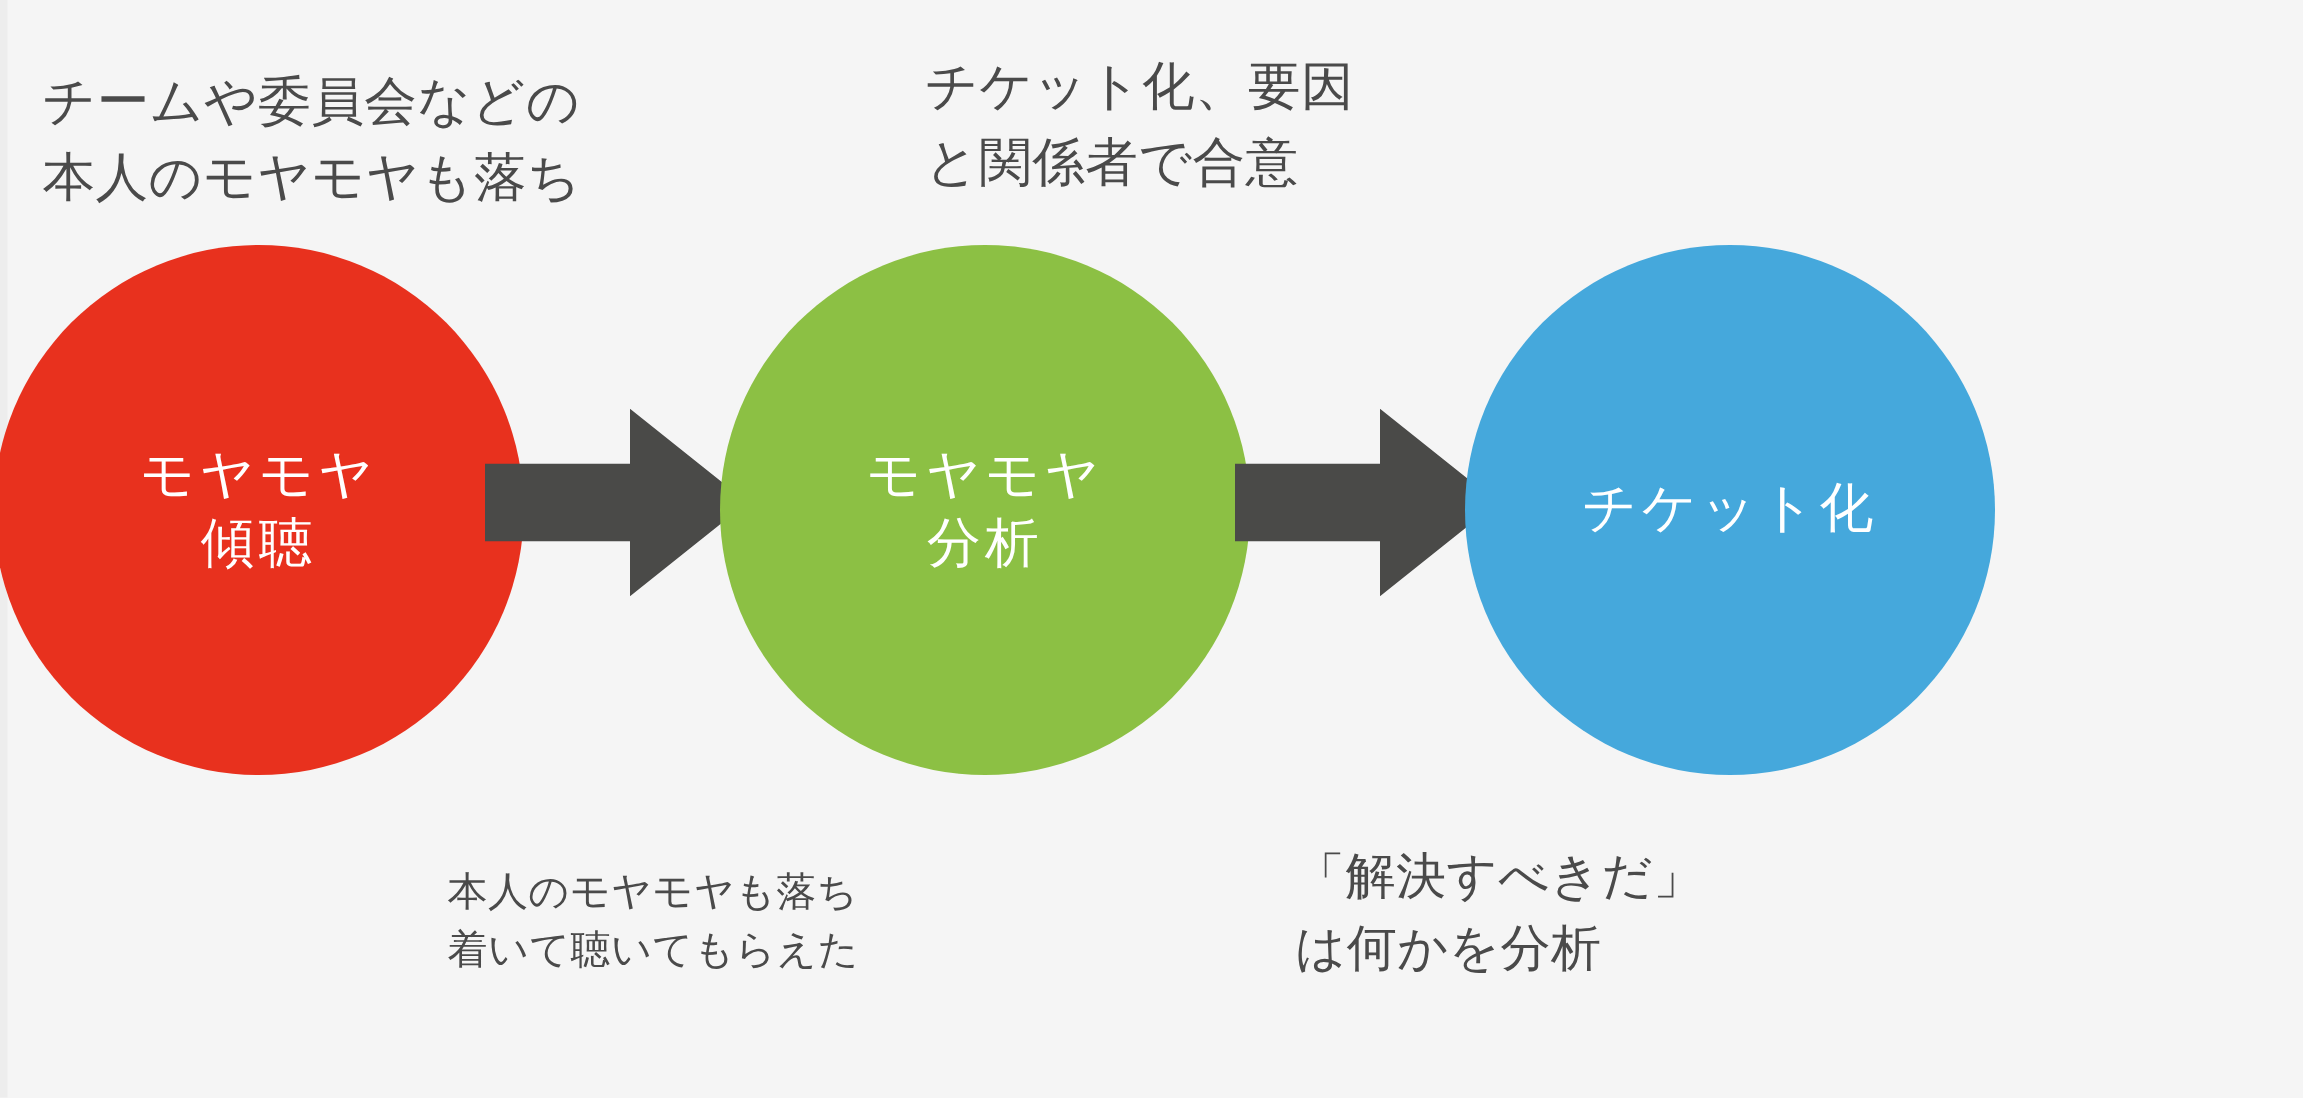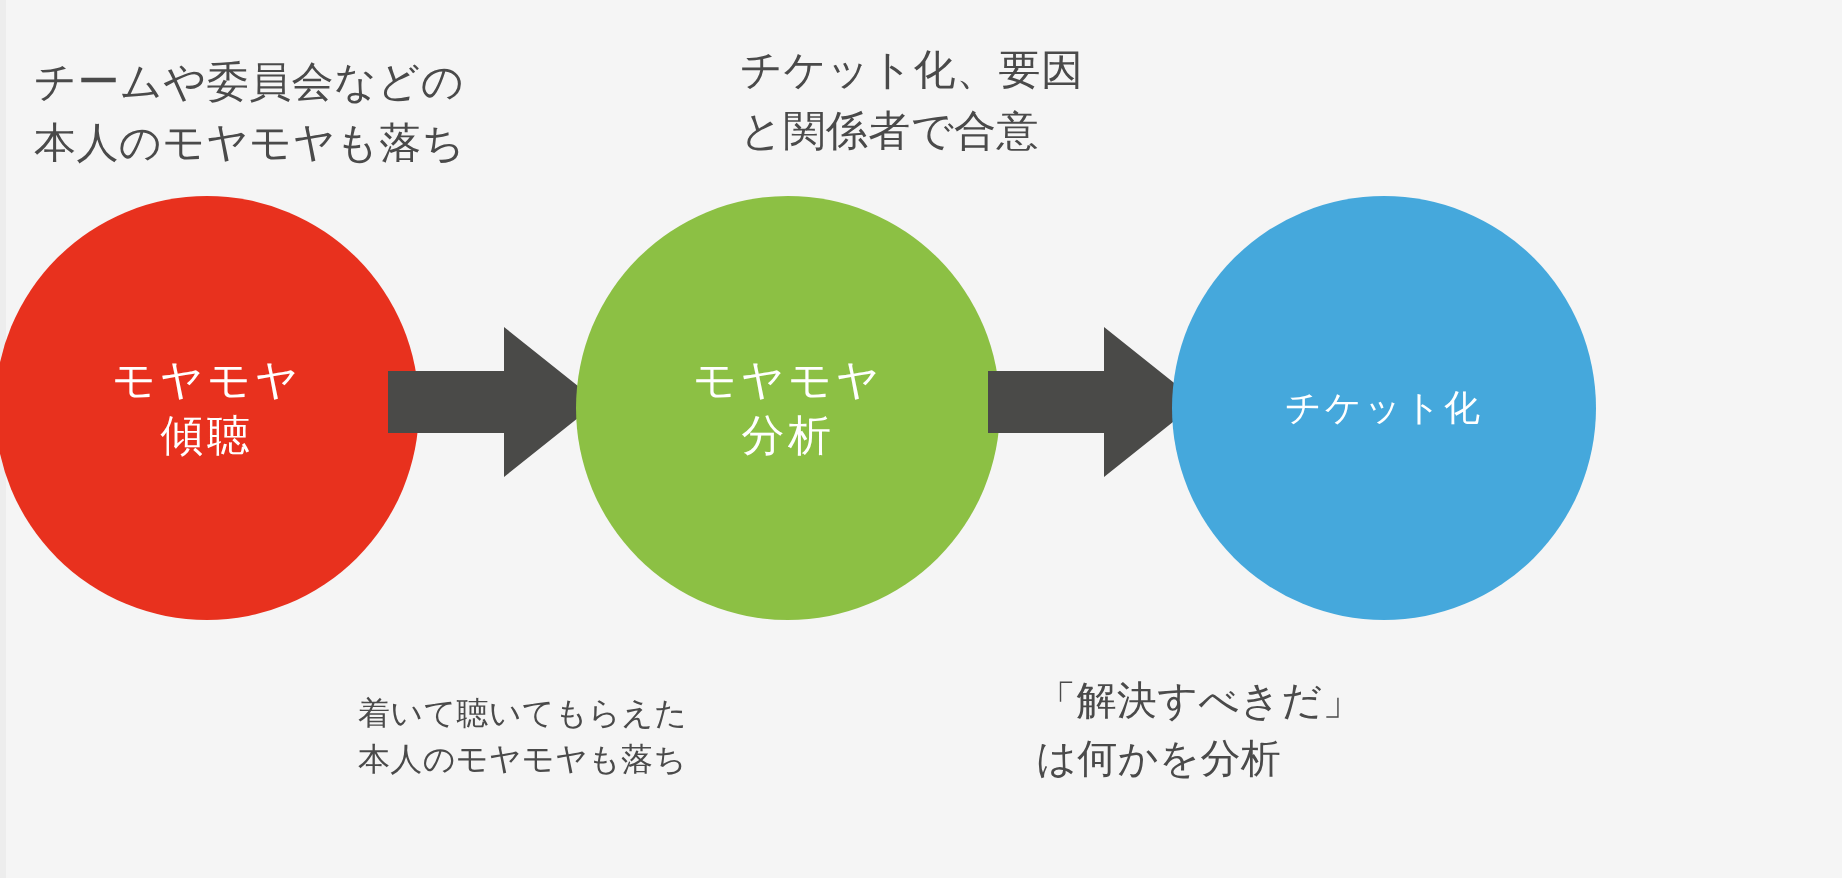--- a/index.html
+++ b/index.html
@@ -63,21 +63,21 @@
     height: 424px;
     background: #8cc044;
     font-size: 43px;
   }
   #circle-ticket {
     left: 1172px;
     top: 196px;
     width: 424px;
     height: 424px;
     background: #45a8dc;
-    font-size: 36px;
+    font-size: 43px;
   }
 
   
   .arrow {
     position: absolute;
     width: 210px;
     height: 150px;
   }
   #arrow-1 { left: 388px; top: 327px; }
   #arrow-2 { left: 988px; top: 327px; }
@@ -154,22 +154,22 @@
     <span class="tline">チームや委員会などの</span>
     <span class="tline">本人のモヤモヤも落ち</span>
   </div>
 
   <div class="caption" id="caption-top-center">
     <span class="tline">チケット化、要因</span>
     <span class="tline">と関係者で合意</span>
   </div>
 
   <div class="caption" id="caption-bottom-left">
+    <span class="tline">本人のモヤモヤも落ち</span>
     <span class="tline">着いて聴いてもらえた</span>
-    <span class="tline">本人のモヤモヤも落ち</span>
   </div>
 
   <div class="caption" id="caption-bottom-right">
     <span class="tline">「解決すべきだ」</span>
     <span class="tline">は何かを分析</span>
   </div>
 
 </div>
 
 </body></html>

